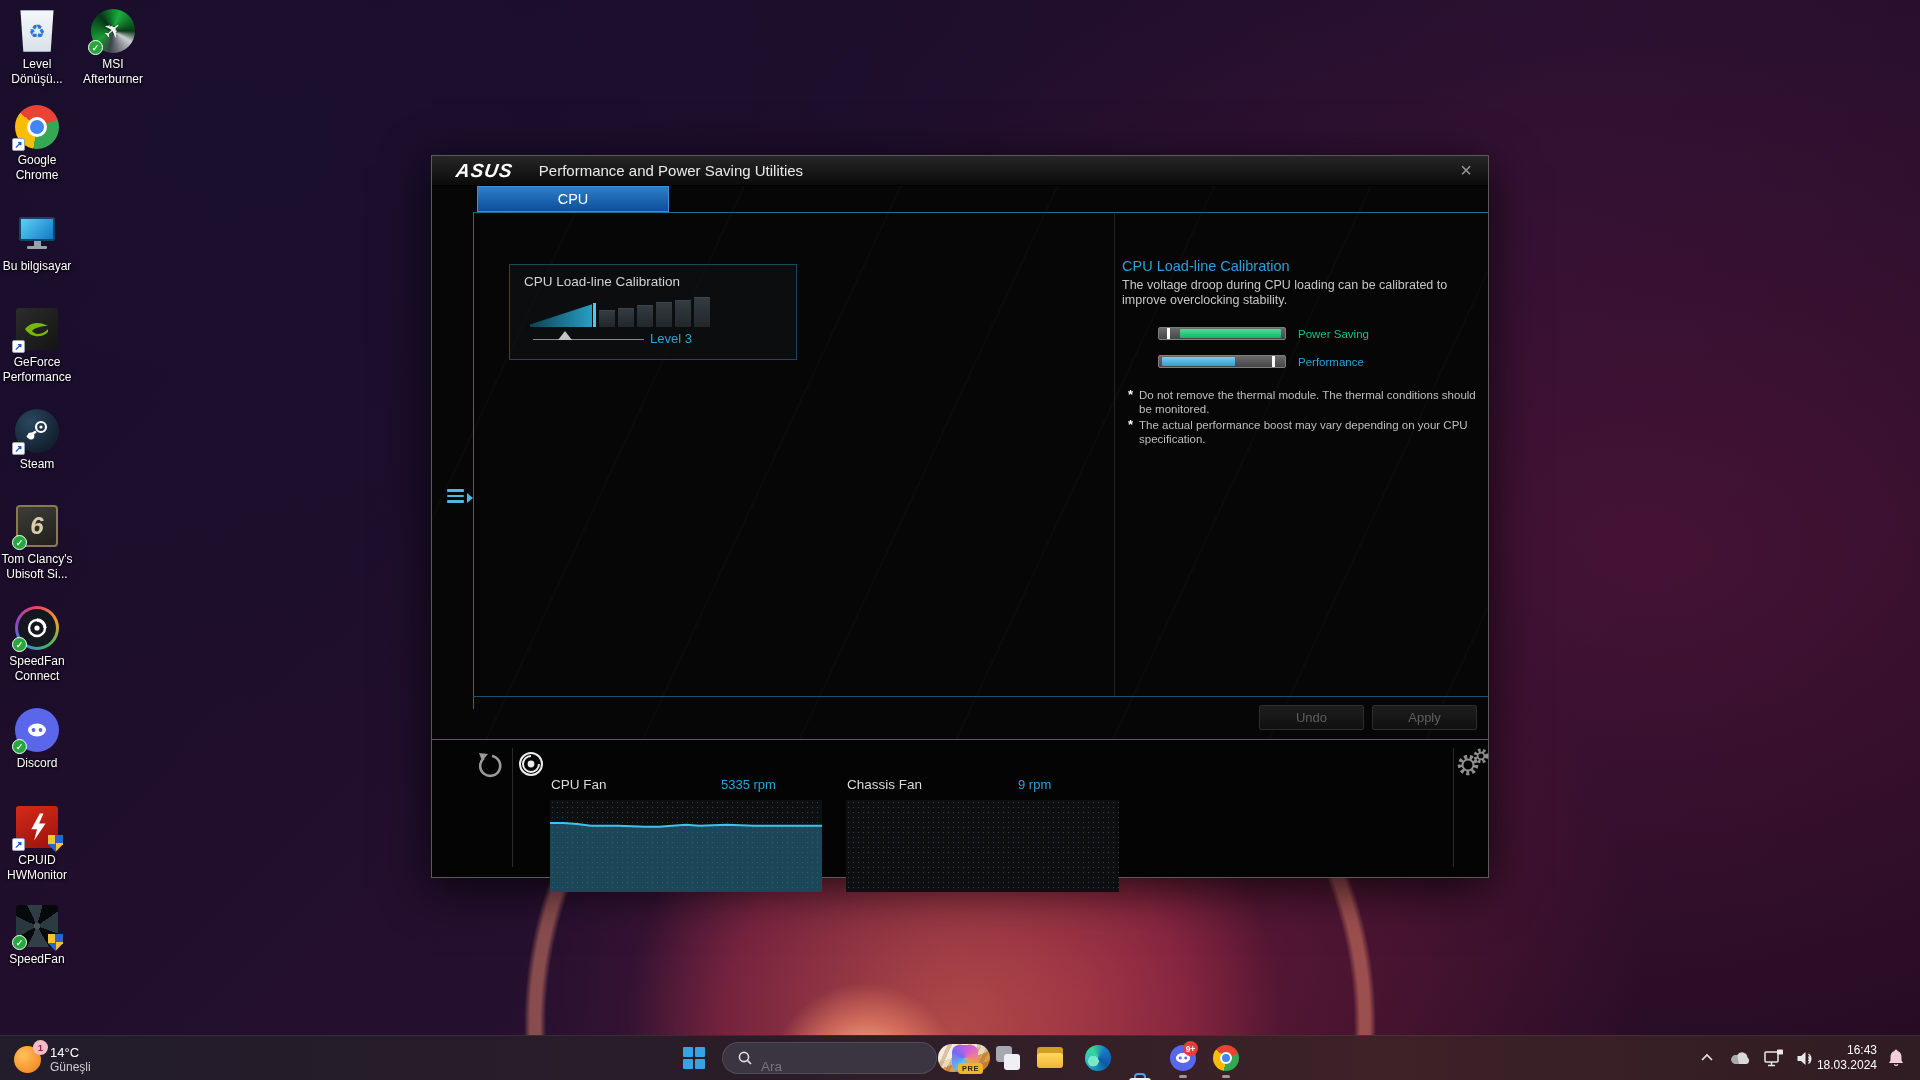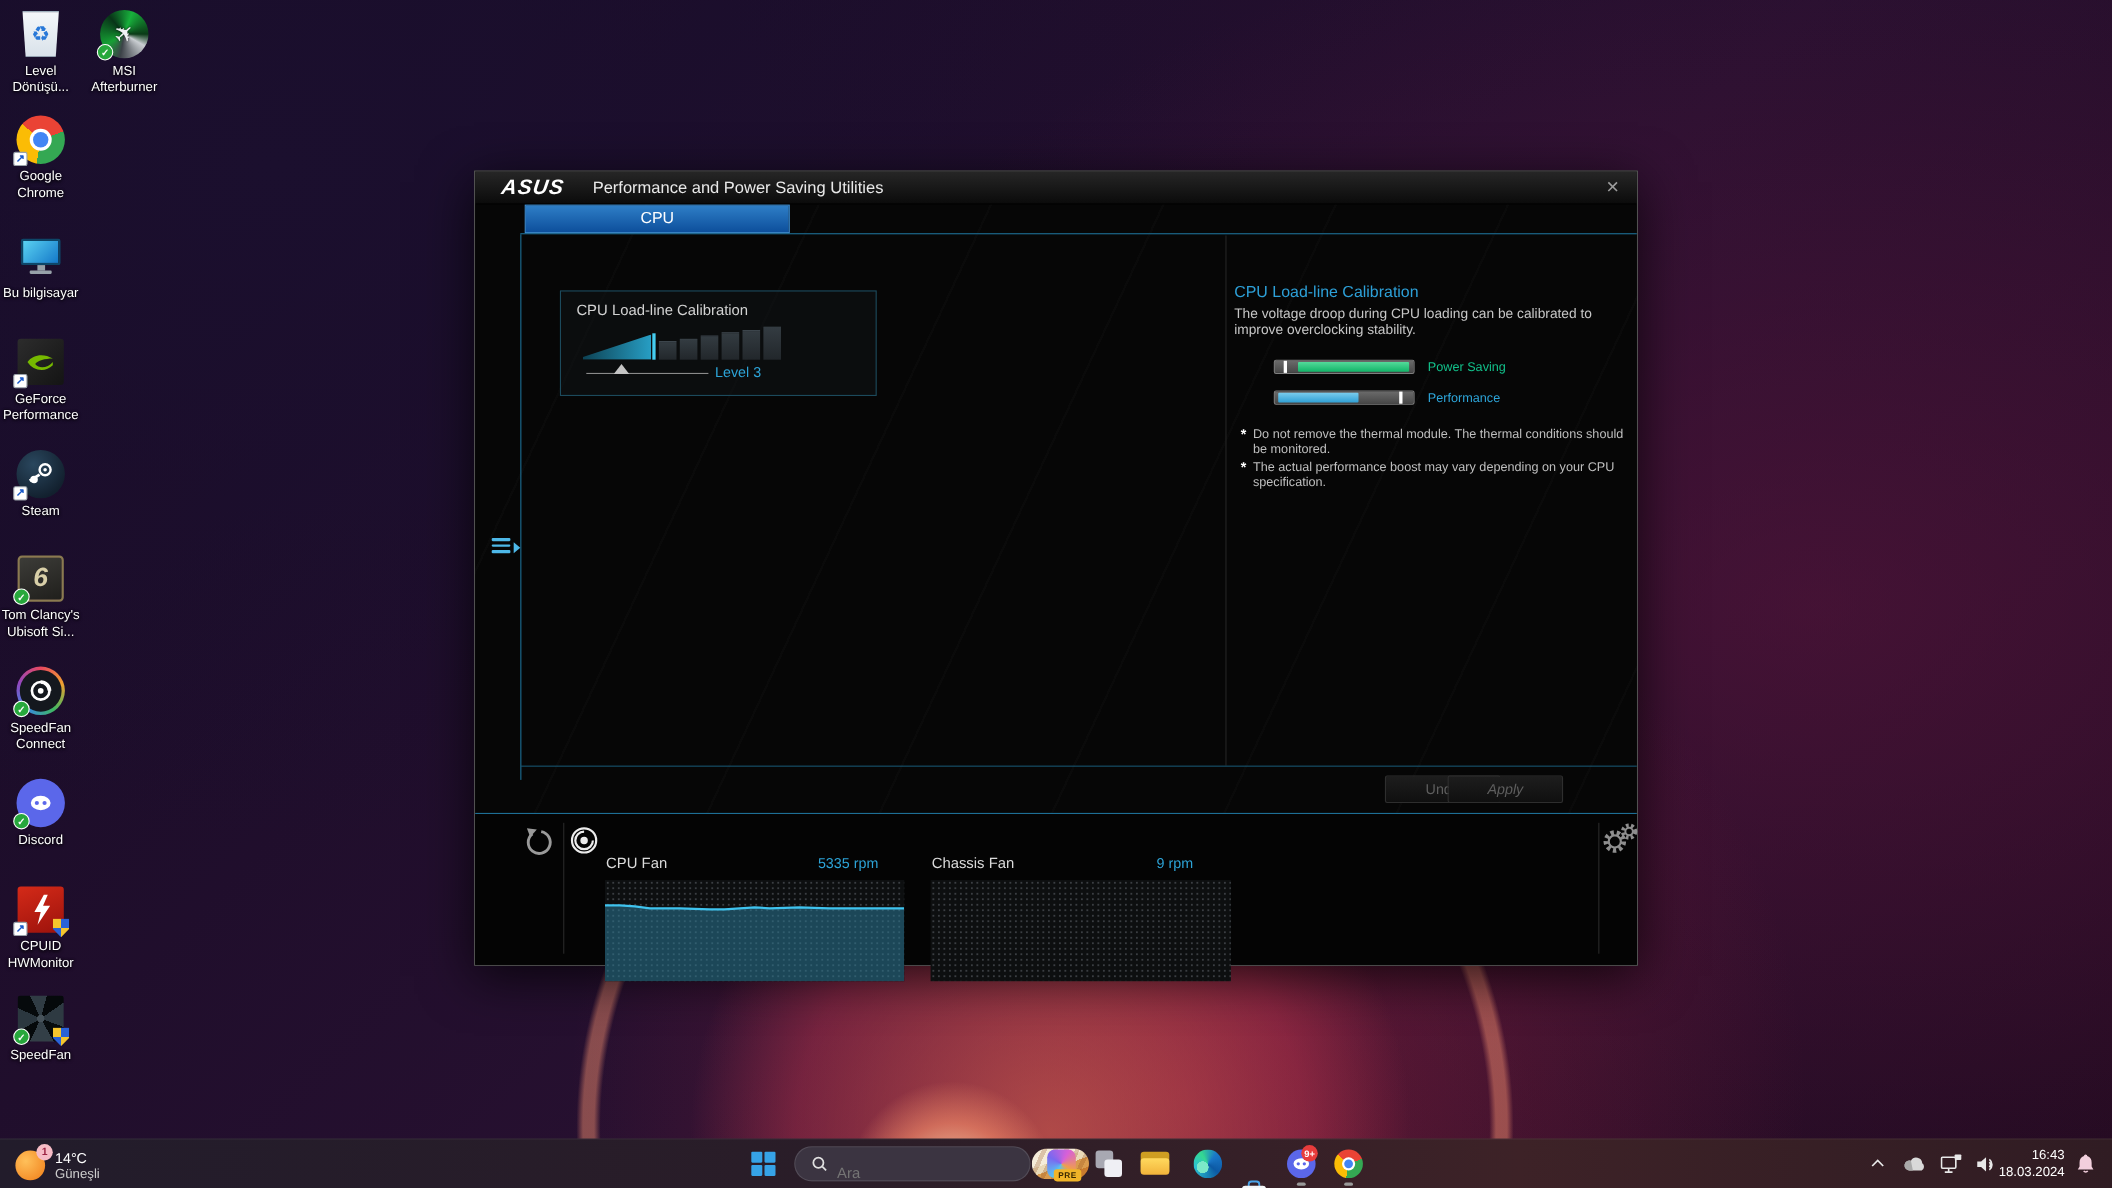--- a/index.html
+++ b/index.html
@@ -70,21 +70,21 @@
   .win-titlebar { position:absolute; left:0; top:0; right:0; height:30px;
     background:linear-gradient(180deg,#262626,#0b0b0b); border-bottom:1px solid #000;
     display:flex; align-items:center; }
   .asus-logo { margin-left:24px; color:#fff; font-size:19px; font-weight:bold; font-style:italic;
     letter-spacing:1px; transform:skewX(-8deg); }
   .win-title { margin-left:26px; color:#e9e9e9; font-size:15px; }
   .win-close { position:absolute; right:16px; top:4px; color:#9c9c9c; font-size:20px; line-height:20px; cursor:pointer; }
   .win-body { position:absolute; left:0; top:30px; right:0; bottom:0; background:#060606;
     background-image:repeating-linear-gradient(115deg, transparent 0 140px, rgba(255,255,255,0.015) 140px 142px); }
   .tab-row { position:absolute; left:41px; top:0; right:0; height:27px; border-bottom:1px solid #1d6f96; }
-  .tab-cpu { position:absolute; left:4px; top:0; width:241px; height:26px;
+  .tab-cpu { position:absolute; left:4px; top:0; width:192px; height:26px;
     background:linear-gradient(180deg,#2e7ec6,#0d4f9c); border:1px solid #3d8fd6; 
     color:#fff; font-size:14.5px; display:flex; align-items:center; justify-content:center; cursor:pointer; }
   .v-accent { position:absolute; left:41px; top:27px; width:1px; height:496px; background:#1d6f96; }
   .hamburger { position:absolute; left:15px; top:300px; width:26px; height:26px; cursor:pointer; }
   .hamburger i { display:block; width:17px; height:2.5px; background:#4db8e8; margin:3px 0; border-radius:1px; }
   .hamburger .tri { position:absolute; right:0; top:7px; width:0; height:0;
     border-left:6px solid #4db8e8; border-top:5px solid transparent; border-bottom:5px solid transparent; }
 
   .llc-panel { position:absolute; left:77px; top:78px; width:288px; height:96px;
     border:1px solid #1c4a5c; background:rgba(16,20,22,0.55); }
@@ -115,21 +115,21 @@
 
   .accent-line-a { position:absolute; left:41px; top:510px; right:0; height:1px; background:#17546f; }
   .accent-line-b { position:absolute; left:0; top:553px; right:0; height:1px; background:#1d6f96; }
   .btn { position:absolute; top:519px; width:105px; height:25px; background:linear-gradient(180deg,#1d1d1d,#101010);
     border:1px solid #2e2e2e; border-radius:2px; color:#5e5e5e; font-size:13px;
     display:flex; align-items:center; justify-content:center; cursor:pointer; }
 
   .fanpanel { position:absolute; left:0; top:554px; right:0; bottom:0; background:#040404; }
   .fp-sep { position:absolute; top:8px; bottom:10px; width:1px; background:#2a2a2a; }
   .fan-name { position:absolute; top:37px; color:#dadada; font-size:13.5px; }
-  .fan-rpm { position:absolute; top:37px; color:#2da4d8; font-size:13px; text-align:center; }
+  .fan-rpm { position:absolute; top:37px; color:#2da4d8; font-size:13px; text-align:left; }
   .fan-graph { position:absolute; top:60px; height:92px; background-color:#0d0f10;
     background-image:radial-gradient(#3a3e42 0.9px, transparent 1px); background-size:5px 5px; }
   .gears { position:absolute; left:1023px; top:6px; width:36px; height:34px; cursor:pointer; }
 
   
   .taskbar { position:absolute; left:0; bottom:0; width:1920px; height:45px;
     background:linear-gradient(90deg,#221c2b,#2a1d28 40%,#3d2227 72%,#301c23 100%);
     border-top:1px solid rgba(255,255,255,0.07); }
   .weather { position:absolute; left:14px; top:5px; width:150px; height:36px; display:flex; align-items:center; cursor:pointer; }
   .sun { position:relative; width:27px; height:27px; border-radius:50%;
@@ -402,21 +402,21 @@
         <span>Do not remove the thermal module. The thermal conditions should be monitored.</span>
       </div>
       <div class="note" style="top:232px;">
         <span class="star">*</span>
         <span>The actual performance boost may vary depending on your CPU specification.</span>
       </div>
     </div>
 
     <div class="accent-line-a"></div>
     <div class="btn" style="left:827px;">Undo</div>
-    <div class="btn" style="left:884px;font-style:italic;">Apply</div>
+    <div class="btn" style="left:940px;">Apply</div>
     <div class="accent-line-b"></div>
 
     <div class="fanpanel">
       <svg style="position:absolute;left:44px;top:12px;" width="28" height="28" viewBox="0 0 28 28">
         <path d="M8 6 A 10 10 0 1 0 16 4" fill="none" stroke="#9a9a9a" stroke-width="2.6"></path>
         <polygon points="3,1 12,2 6,9" fill="#9a9a9a"></polygon>
       </svg>
       <div class="fp-sep" style="left:80px;"></div>
       <svg style="position:absolute;left:86px;top:11px;" width="26" height="26" viewBox="0 0 26 26">
         <circle cx="13" cy="13" r="11" fill="none" stroke="#ececec" stroke-width="2"></circle>

